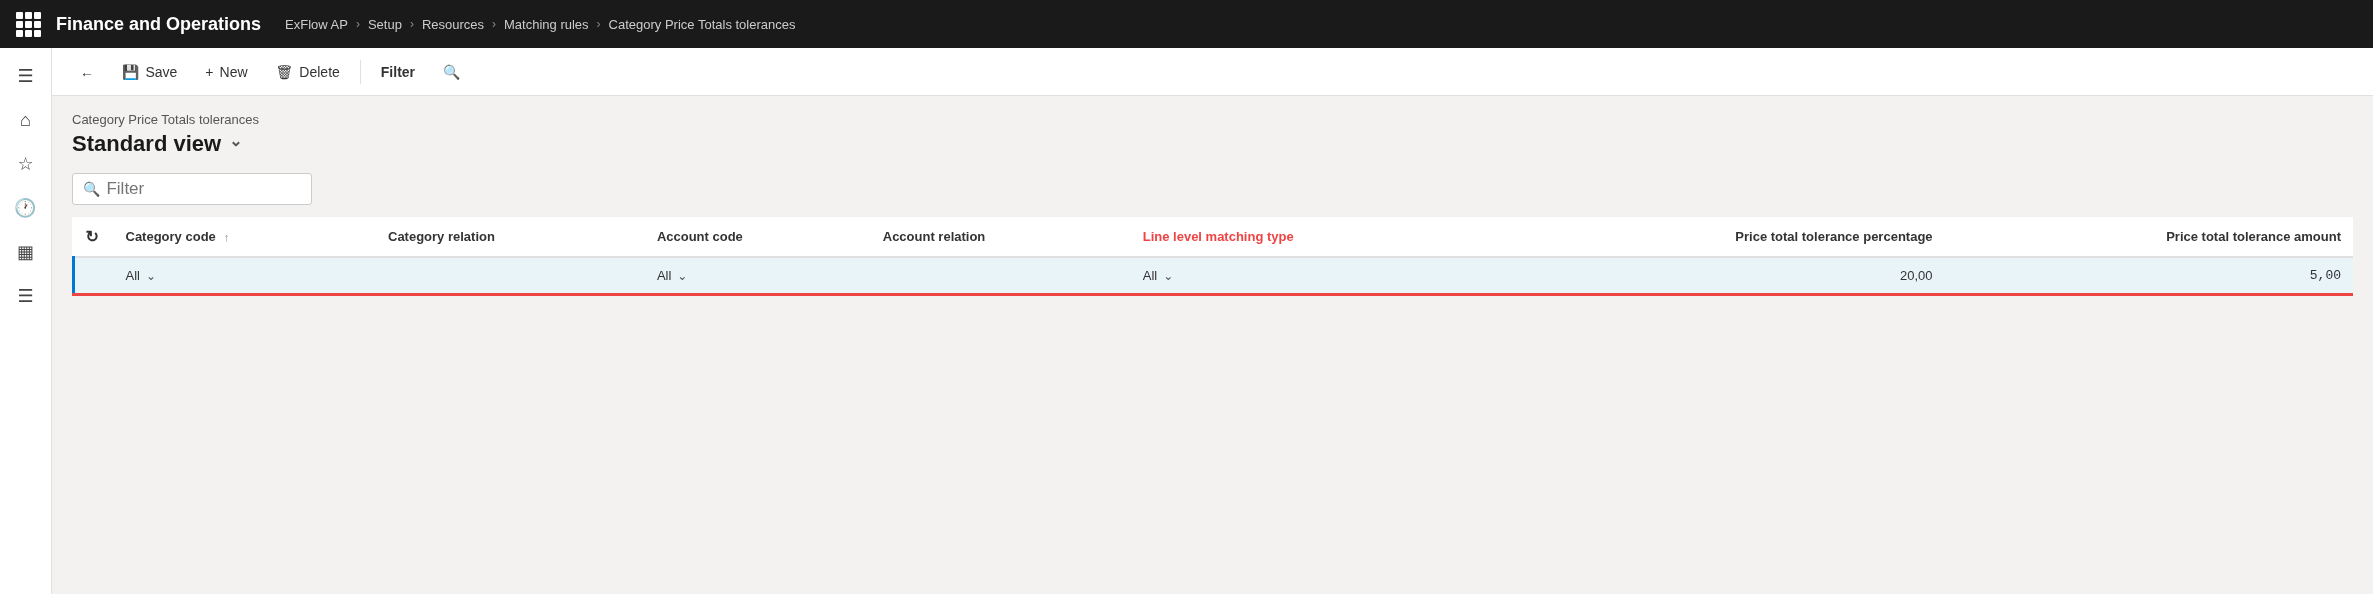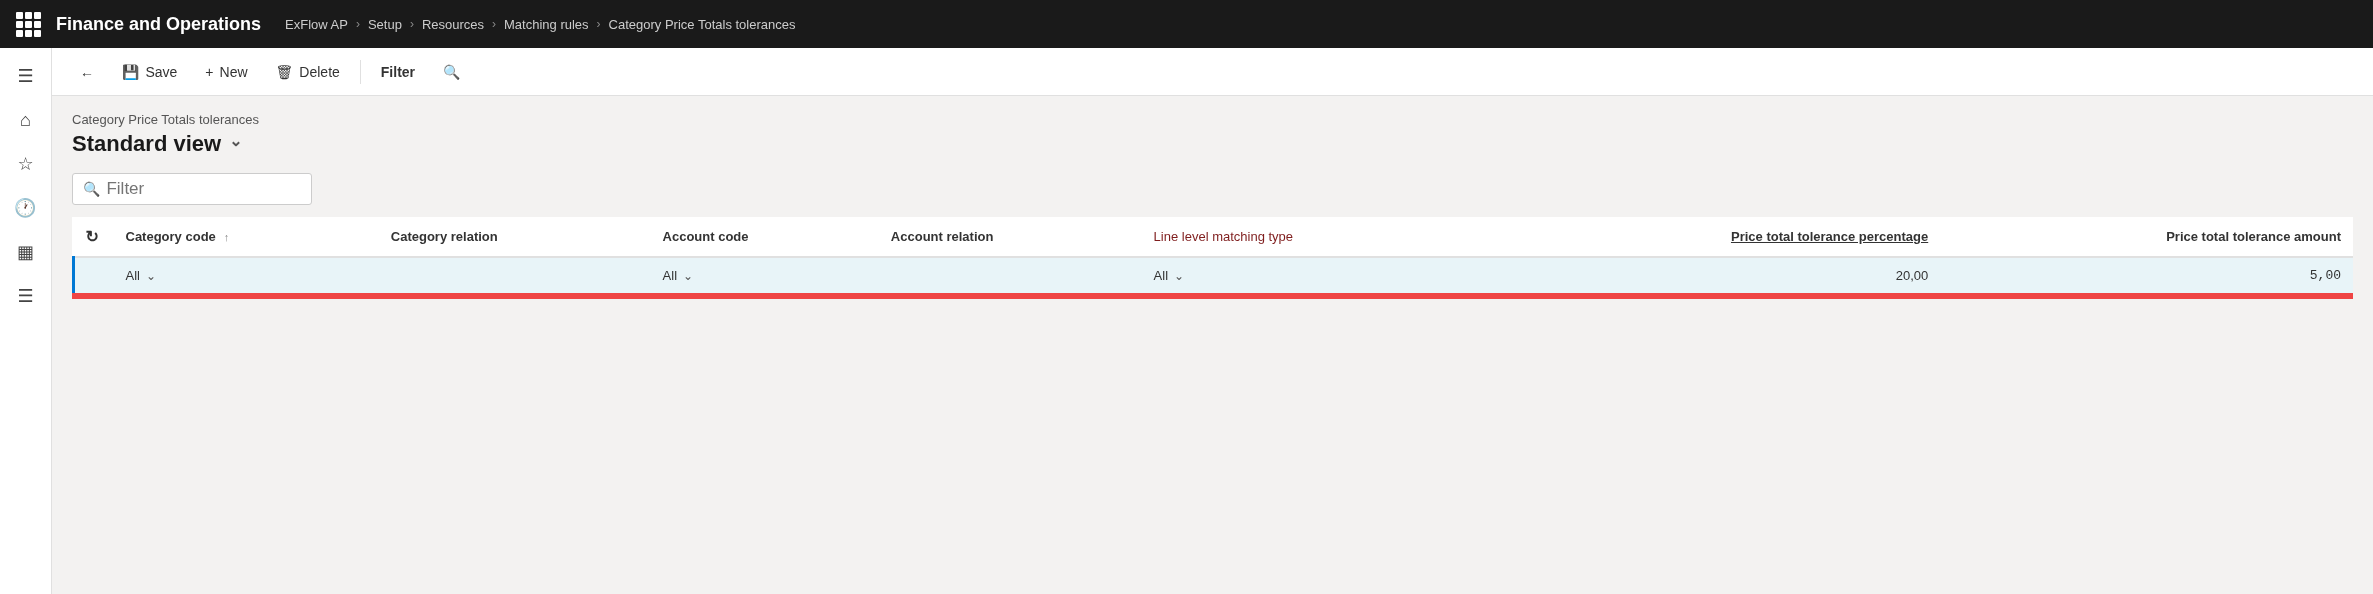--- a/index.html
+++ b/index.html
@@ -154,42 +154,42 @@
       background: #fff;
       padding: 10px 12px;
       text-align: left;
       font-weight: 600;
       color: #333;
       border-bottom: 2px solid #e0e0e0;
       white-space: nowrap;
     }
     .data-table td {
       padding: 10px 12px;
-      border-bottom: 6px solid #ef4444;
+      border-bottom: 3px solid #ef4444;
       color: #333;
       white-space: nowrap;
     }
     .data-table tr.selected td {
       background: #e8f4f8;
     }
     .data-table tr.selected {
       border-left: 3px solid #0078d4;
     }
     .row-marker {
       width: 4px;
       padding: 0 !important;
       background: #0078d4;
     }
     .sort-icon { font-size: 11px; color: #888; margin-left: 4px; }
     .th-with-icon { display: flex; align-items: center; gap: 4px; }
 
     .dropdown-cell { display: flex; align-items: center; gap: 6px; }
     .dropdown-arrow { color: #555; font-size: 12px; }
 
-    .col-header-accent { color: #7f1d1d; font-weight: 400; }
+    .col-header-accent { color: #ef4444; font-weight: 700; }
   </style>
 </head>
 <body>
 
 <div class="top-bar">
   <div class="top-bar-grid-icon">
     <div class="grid-dots">
       <div class="grid-dot"></div>
         <div class="grid-dot"></div>
         <div class="grid-dot"></div>
@@ -284,21 +284,21 @@
             </th>
             <th>
               <span>Account code</span>
             </th>
             <th>
               <span>Account relation</span>
             </th>
             <th>
               <span class="col-header-accent">Line level matching type</span>
             </th>
-            <th style="text-align:right;text-decoration:underline;">
+            <th style="text-align:right;">
               <span>Price total tolerance percentage</span>
             </th>
             <th style="text-align:right;">
               <span>Price total tolerance amount</span>
             </th>
           </tr>
         </thead>
         <tbody>
 
           <tr class="selected">

